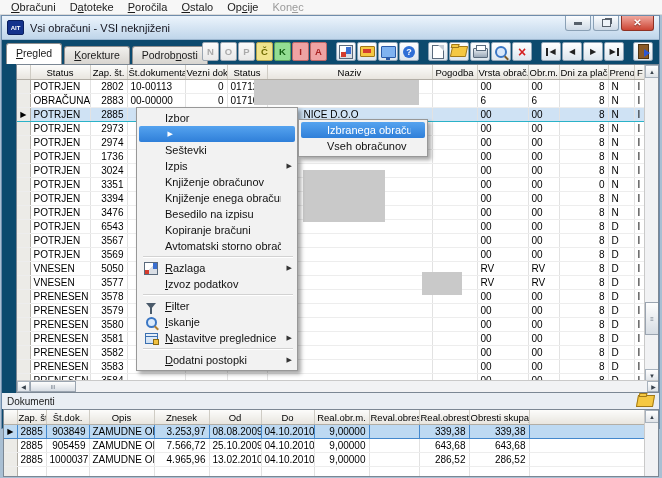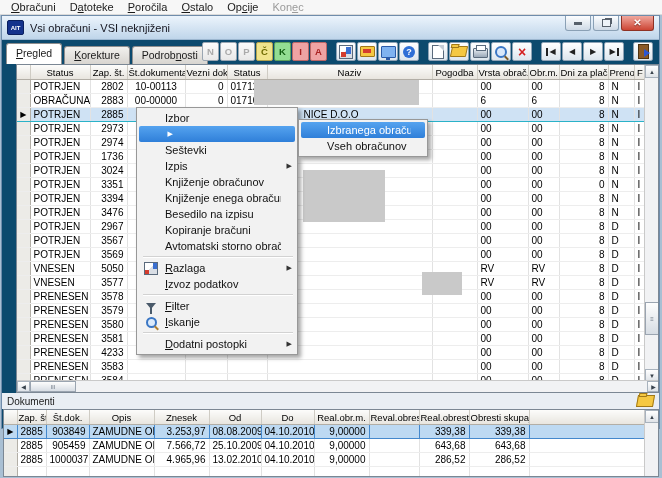--- a/index.html
+++ b/index.html
@@ -53,21 +53,21 @@
   .i-nav{font-size:8px;color:#222;display:flex;align-items:center;gap:1px}
   .i-nav .bar{width:2px;height:8px;background:#222}
   .i-exit{width:9px;height:13px;background:#8a5a28;border:1px solid #4e3210}
   .i-exit::after{content:"";position:absolute;right:-6px;top:4px;border:4px solid transparent;border-left:6px solid #2a56d4}
   
   .gridbox{position:absolute;background:#fff;border:1px solid #7b8794;box-sizing:border-box;overflow:hidden}
   table.grid{border-collapse:collapse;table-layout:fixed;font-size:10px;color:#000}
   table.grid th{background:linear-gradient(#fcfcfb,#e8e5df);border-right:1px solid #cfccc4;border-bottom:1px solid #b2aea6;font-weight:normal;font-size:9.5px;height:14px;padding:0 1px;white-space:nowrap;overflow:hidden;text-align:center}
   table.grid td{height:13px;line-height:13px;padding:0 3px;border-right:1px solid #e2e2e2;border-bottom:1px solid #ededed;white-space:nowrap;overflow:hidden}
   table.grid td:first-child{background:#ecebe7;border-right:1px solid #b2aea6;padding:0 1px;font-size:8px;text-align:center;color:#000}
-  table.grid .a-r{text-align:right}.grid .a-c{text-align:center}.grid .a-l{text-align:left}
+  table.grid .a-r{text-align:right}.grid .a-c{}.grid .a-l{text-align:left}
   table.grid tr.sel td{background:#cfe2f4;border-top:1px solid #2ab2c8;border-bottom:1px solid #2ab2c8}
   table.grid tr.sel td:first-child{background:#ecebe7}
   #docgrid tr.sel td{border-color:#4488cc;background:#bdd9f2}
   table.grid td.focus{background:#2e7bd9}
   table.grid td.pad36{padding-left:36px}
   .redact{position:absolute;background:#c9c9c9;z-index:3}
   
   .vscroll{position:absolute;width:14px;background:#f1f2f4;border-left:1px solid #c9c9c9;box-sizing:border-box}
   .hscroll{position:absolute;height:12px;background:#f1f2f4;border-top:1px solid #c9c9c9;box-sizing:border-box}
   .sbtn{position:absolute;background:linear-gradient(#ffffff,#dfe3e8);border:1px solid #a8b2bd;box-sizing:border-box;display:flex;align-items:center;justify-content:center}
@@ -378,21 +378,21 @@
               <td class="a-l"></td>
               <td class="a-l">00</td>
               <td class="a-l">00</td>
               <td class="a-r">8</td>
               <td class="a-l">N</td>
               <td class="a-l">I</td>
             </tr>
             <tr>
               <td class="a-c"></td>
               <td class="a-l">POTRJEN</td>
-              <td class="a-r">2967</td>
+              <td class="a-r">6543</td>
               <td class="a-c"></td>
               <td class="a-r"></td>
               <td class="a-l"></td>
               <td class="a-l"></td>
               <td class="a-l"></td>
               <td class="a-l">00</td>
               <td class="a-l">00</td>
               <td class="a-r">8</td>
               <td class="a-l">D</td>
               <td class="a-l">I</td>
@@ -513,21 +513,21 @@
               <td class="a-l"></td>
               <td class="a-l">00</td>
               <td class="a-l">00</td>
               <td class="a-r">8</td>
               <td class="a-l">D</td>
               <td class="a-l">I</td>
             </tr>
             <tr>
               <td class="a-c"></td>
               <td class="a-l">PRENESEN</td>
-              <td class="a-r">4233</td>
+              <td class="a-r">3582</td>
               <td class="a-c"></td>
               <td class="a-r"></td>
               <td class="a-l"></td>
               <td class="a-l"></td>
               <td class="a-l"></td>
               <td class="a-l">00</td>
               <td class="a-l">00</td>
               <td class="a-r">8</td>
               <td class="a-l">D</td>
               <td class="a-l">I</td>
@@ -768,20 +768,27 @@
       <span class="mlb"><u>F</u>ilter</span>
       <span class="mar"></span>
     </div>
     <div class="mi">
       <span class="mic">
         <span class="ic-search"></span>
       </span>
       <span class="mlb"><u>I</u>skanje</span>
       <span class="mar"></span>
     </div>
+    <div class="mi">
+      <span class="mic">
+        <span class="ic-settings"></span>
+      </span>
+      <span class="mlb"><u>N</u>astavitve preglednice</span>
+      <span class="mar">▶</span>
+    </div>
     <div class="msep"></div>
     <div class="mi">
       <span class="mic"></span>
       <span class="mlb"><u>D</u>odatni postopki</span>
       <span class="mar">▶</span>
     </div>
   </div>
 
 <div class="menu" style="left:298px;top:119px;width:130px">
     <div class="mi hl">

